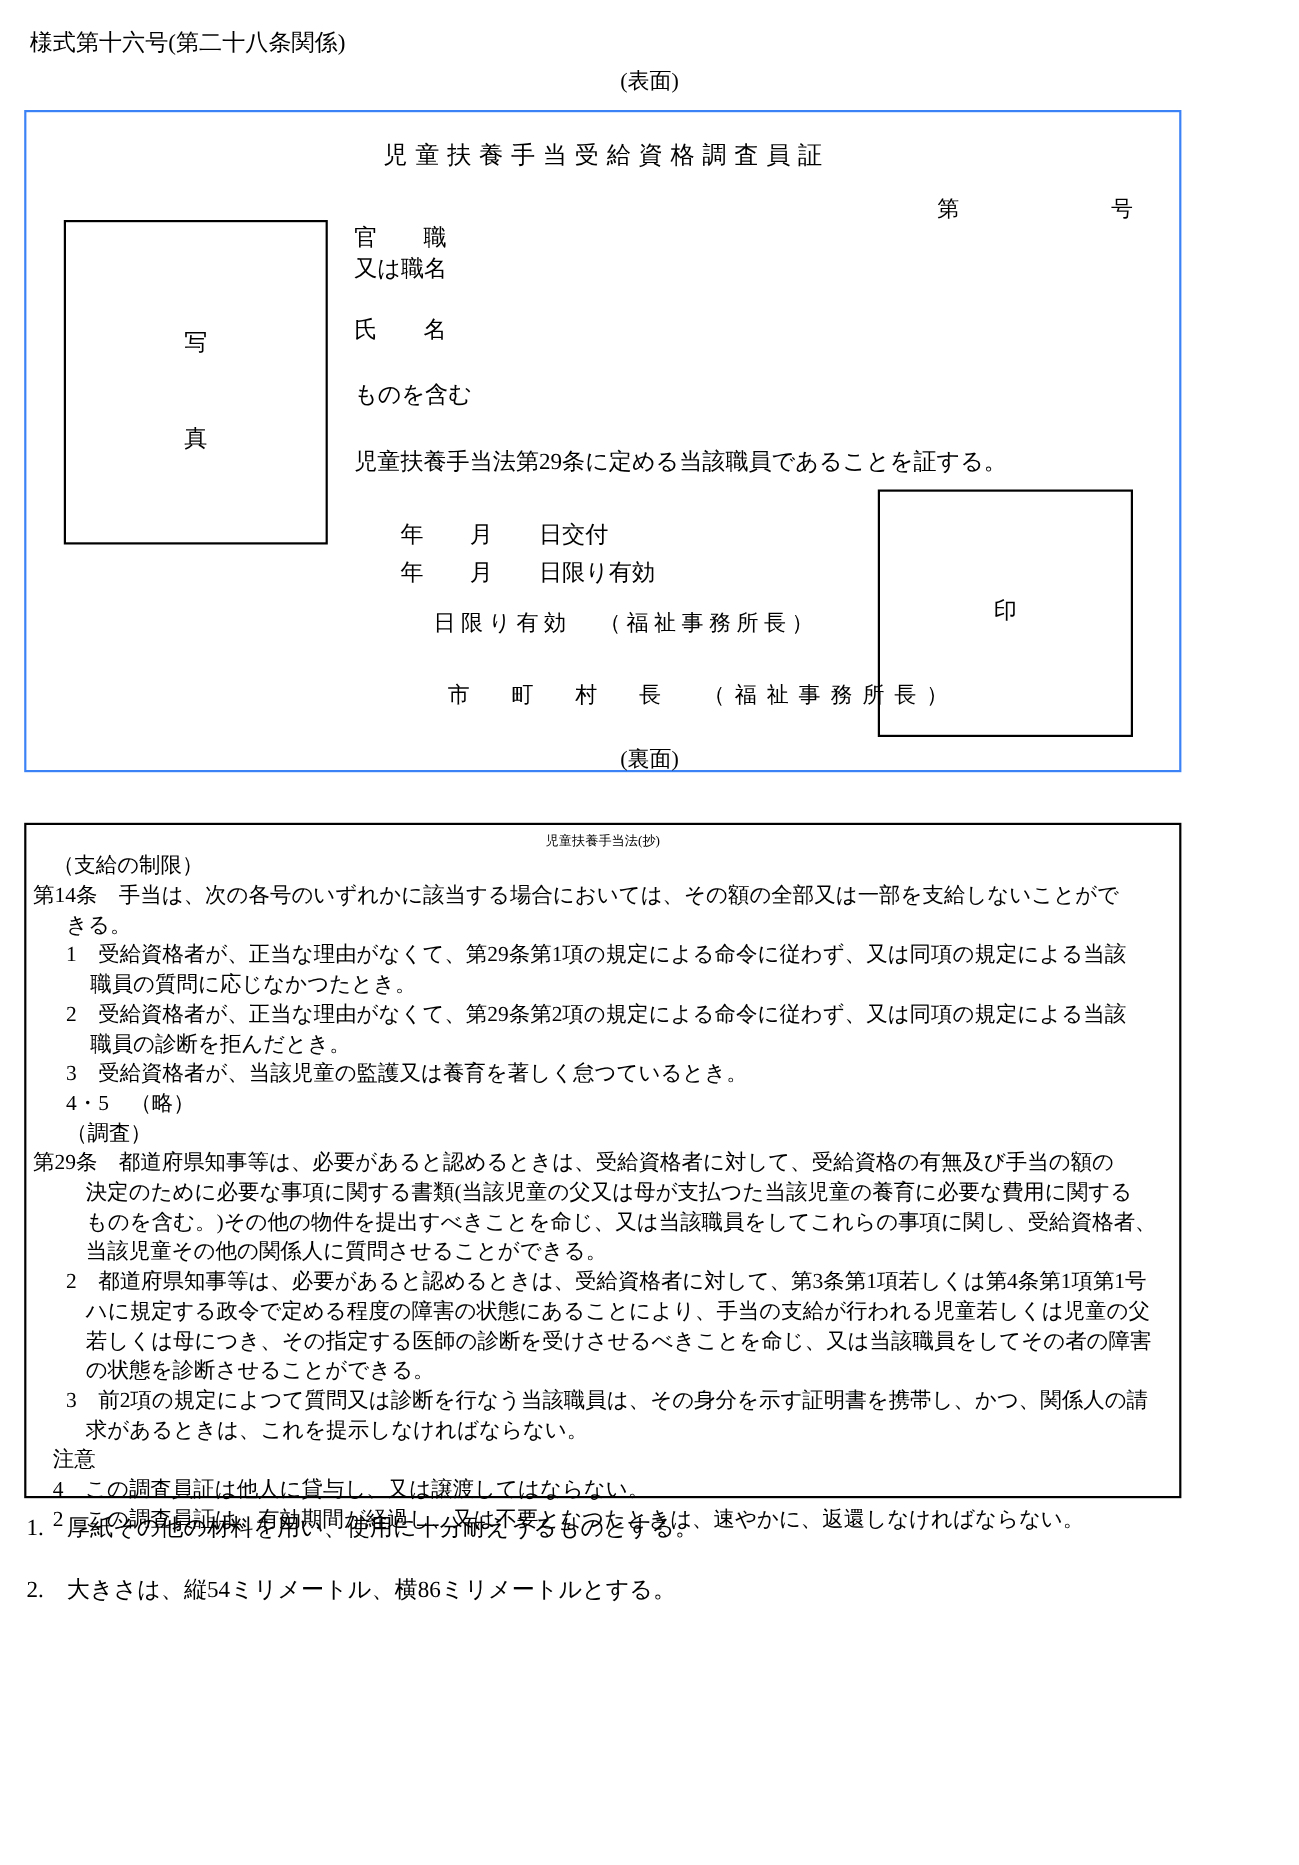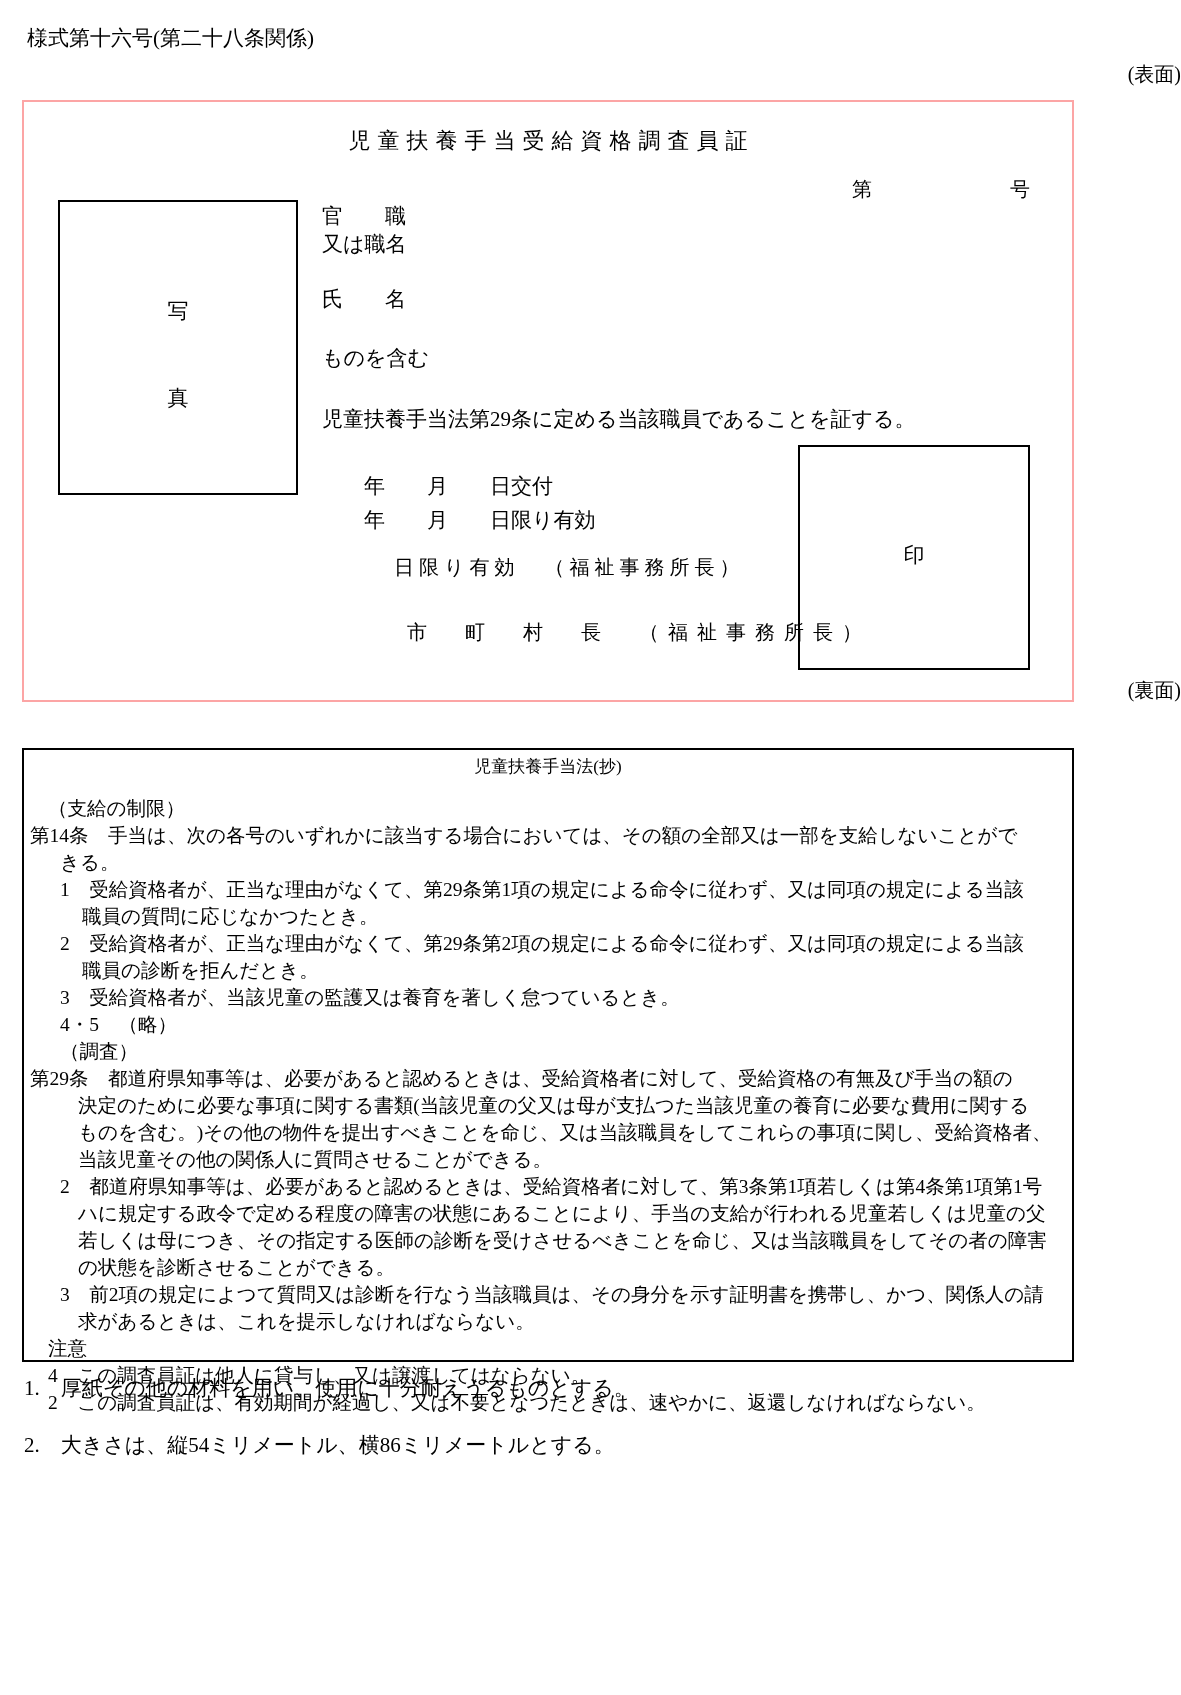--- a/index.html
+++ b/index.html
@@ -32,36 +32,36 @@
     font-size: 21px;
     line-height: 1;
     white-space: nowrap;
   }
 
   
   .side-label {
     position: absolute;
     width: 1181px;
     left: 0;
-    text-align: right;
+    text-align: center;
     font-size: 20px;
     line-height: 1;
     white-space: nowrap;
   }
   .side-label.front { top: 64px; }
   .side-label.back  { top: 680px; }
 
   
   .card-front {
     position: absolute;
     left: 22px;
     top: 100px;
     width: 1052px;
     height: 602px;
-    border: 2px solid #fca5a5;
+    border: 2px solid #3b82f6;
     box-sizing: border-box;
     background: #fff;
   }
   .card-title {
     position: absolute;
     left: 0;
     top: 24px;
     width: 100%;
     text-align: center;
     font-size: 22px;
@@ -161,31 +161,30 @@
     top: 748px;
     width: 1052px;
     height: 614px;
     border: 2px solid #000;
     box-sizing: border-box;
     background: #fff;
     overflow: visible;
   }
   .back-title {
     text-align: center;
-    font-size: 17px;
+    font-size: 12px;
     line-height: 1;
     margin-top: 8px;
     white-space: nowrap;
   }
   .law-body {
     font-size: 19.5px;
     line-height: 27px;
     padding: 4px 0 0 6px;
     white-space: nowrap;
-    margin-top: 16px;
   }
   .ln { white-space: nowrap; }
   .ind-0 { padding-left: 0px; }
   .ind-1 { padding-left: 18px; }
   .ind-2 { padding-left: 30px; }
   .ind-3 { padding-left: 48px; }
   .ind-4 { padding-left: 52px; }
 
   
   .footer-notes {

